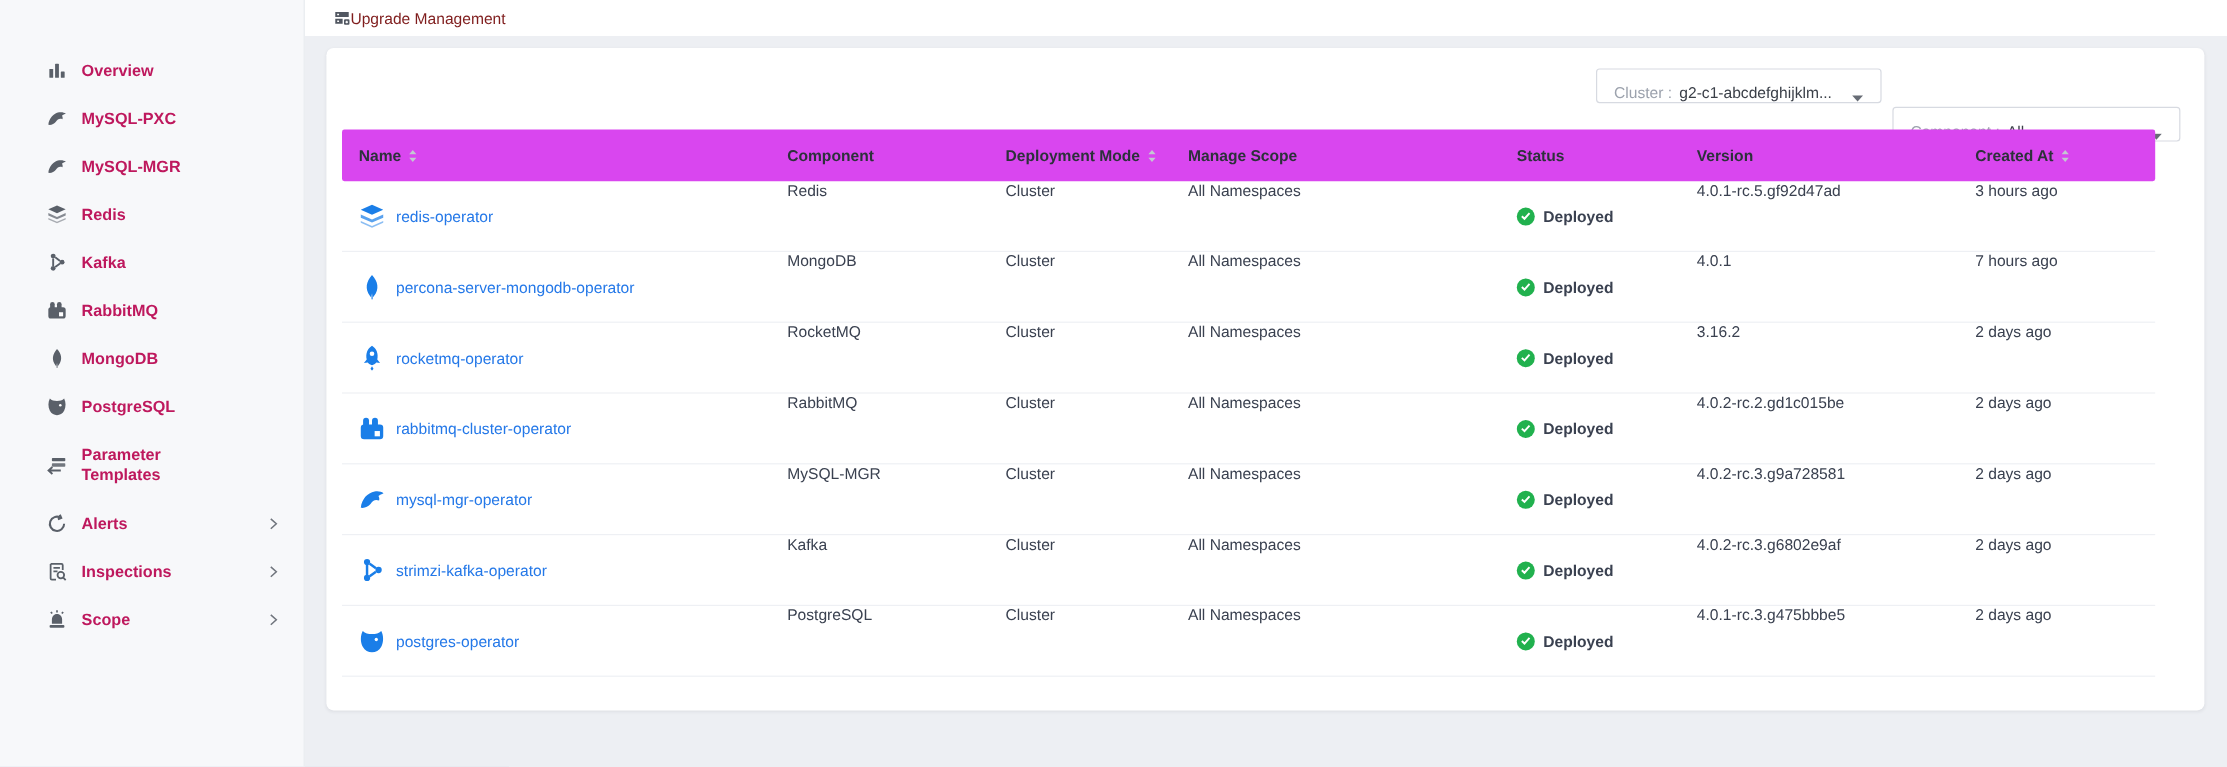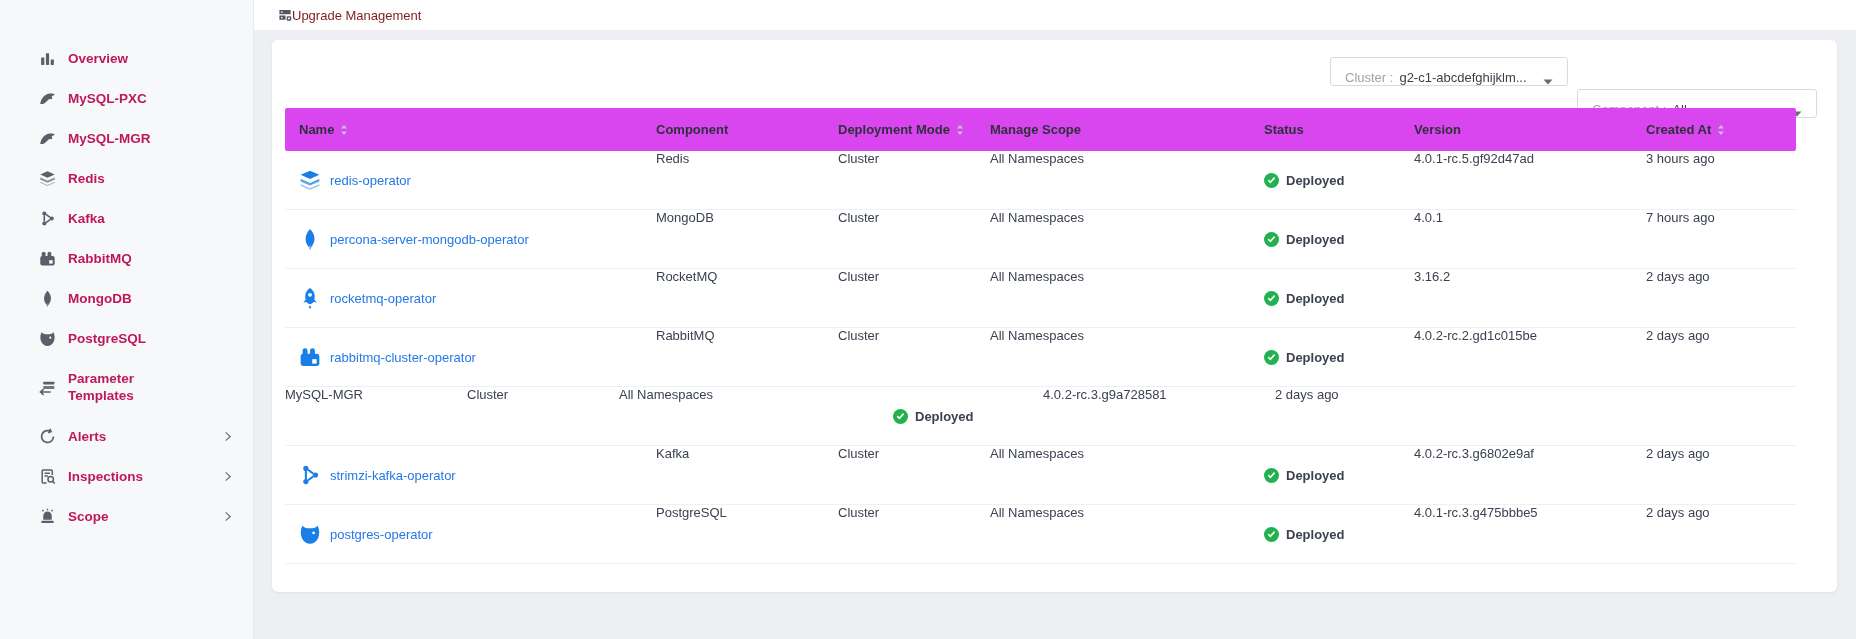--- a/index.html
+++ b/index.html
@@ -384,20 +384,28 @@
                 <svg width="9" height="8" viewBox="0 0 9 8" fill="none" stroke="#fff" stroke-width="1.6">
                   <path d="M1.2 4.2 L3.4 6.3 L7.6 1.6"></path>
                 </svg>
               </span>
               <span>Deployed</span>
             </div>
             <div class="td w5">4.0.2-rc.2.gd1c015be</div>
             <div class="td w6">2 days ago</div>
           </div>
           <div class="trow">
+            <div class="td w0 name-cell">
+              <span class="row-icon">
+                <svg viewBox="0 0 16 16" fill="currentColor">
+                  <path d="M1.2 13.2 C1.8 8.0 5.2 4.2 9.6 3.4 C11.6 3.0 13.6 3.4 15 4.4 C13.8 5.0 12.8 5.3 11.9 6.1 C12.4 6.9 12.6 7.8 12.3 8.8 C10.9 8.2 9.7 8.3 8.7 9.1 C7.5 10.1 6.9 11.6 4.9 12.6 C3.8 13.2 2.6 13.4 1.2 13.2 Z"></path>
+                </svg>
+              </span>
+              <a class="name-link">mysql-mgr-operator</a>
+            </div>
             <div class="td w1">MySQL-MGR</div>
             <div class="td w2">Cluster</div>
             <div class="td w3">All Namespaces</div>
             <div class="td w4 status-cell">
               <span class="badge">
                 <svg width="9" height="8" viewBox="0 0 9 8" fill="none" stroke="#fff" stroke-width="1.6">
                   <path d="M1.2 4.2 L3.4 6.3 L7.6 1.6"></path>
                 </svg>
               </span>
               <span>Deployed</span>

